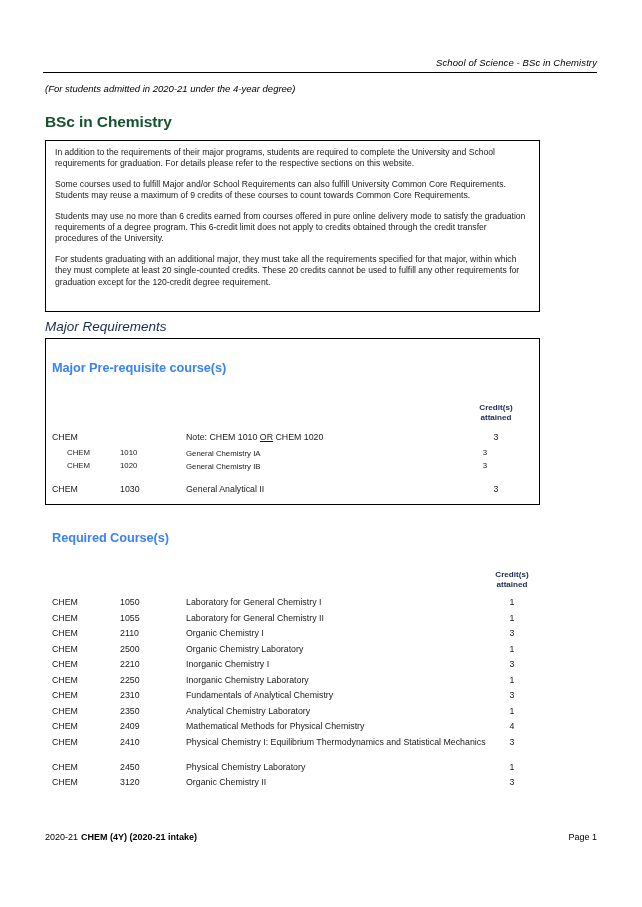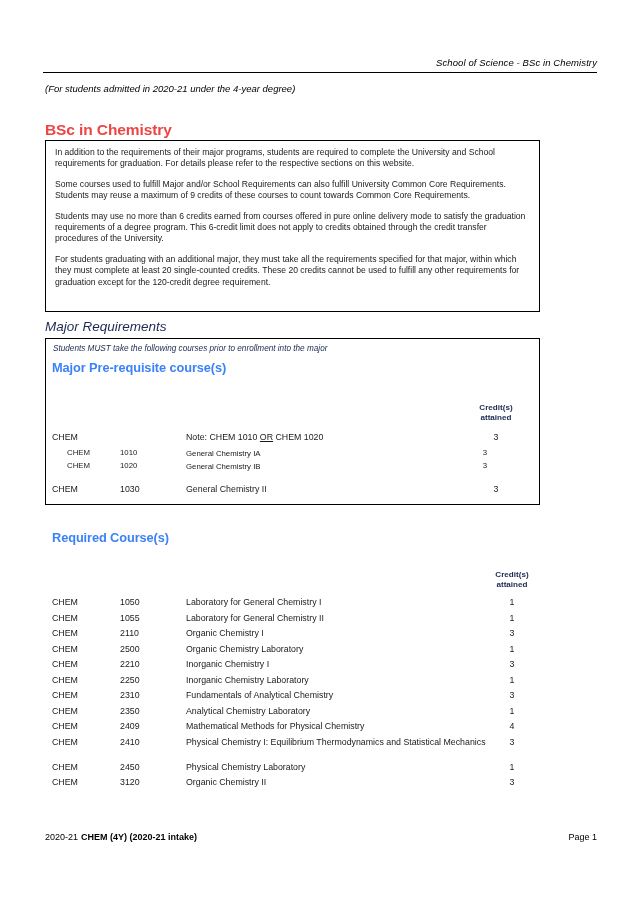--- a/index.html
+++ b/index.html
@@ -57,24 +57,23 @@
     white-space: nowrap;
   }
 
   
   .program-title {
     position: absolute;
     left: 45px;
     top: 113px;
     font-size: 15.5px;
     font-weight: bold;
-    color: #ef4444;
+    color: #14532d;
     letter-spacing: -0.1px;
     white-space: nowrap;
-    margin-top: 8px;
   }
 
   
   .intro-box {
     position: absolute;
     left: 45px;
     top: 140px;
     width: 495px;
     height: 172px;
     border: 1px solid #000;
@@ -229,21 +228,20 @@
     <p class="intro-p">In addition to the requirements of their major programs, students are required to complete the University and School requirements for graduation. For details please refer to the respective sections on this website.</p>
     <p class="intro-p">Some courses used to fulfill Major and/or School Requirements can also fulfill University Common Core Requirements.  Students may reuse a maximum of 9 credits of these courses to count towards Common Core Requirements.</p>
     <p class="intro-p">Students may use no more than 6 credits earned from courses offered in pure online delivery mode to satisfy the graduation requirements of a degree program. This 6-credit limit does not apply to credits obtained through the credit transfer procedures of the University.</p>
     <p class="intro-p">For students graduating with an additional major, they must take all the requirements specified for that major, within which they must complete at least 20 single-counted credits. These 20 credits cannot be used to fulfill any other requirements for graduation except for the 120-credit degree requirement.</p>
   </div>
 
   <div class="section-heading" id="major-requirements-heading">Major Requirements</div>
 
   <div class="major-box"></div>
 
-  <div class="must-note">Students MUST take the following courses prior to enrollment into the major</div>
 
   <div class="block-heading" id="prereq-heading">Major Pre-requisite course(s)</div>
 
   <div class="credit-header" id="prereq-credit-header">
     <div>Credit(s)</div>
     <div>attained</div>
   </div>
 
   <div id="prereq-rows">
       <div class="course-row" style="left: 52px; top: 432px;">
@@ -260,21 +258,21 @@
       </div>
       <div class="course-row sub" style="left: 52px; top: 461px;">
         <span class="c-subj">CHEM</span>
         <span class="c-code">1020</span>
         <span class="c-title">General Chemistry IB</span>
         <span class="c-credit" style="left: 413px;">3</span>
       </div>
       <div class="course-row" style="left: 52px; top: 484px;">
         <span class="c-subj">CHEM</span>
         <span class="c-code">1030</span>
-        <span class="c-title">General Chemistry II</span>
+        <span class="c-title">General Analytical II</span>
         <span class="c-credit" style="left: 424px;">3</span>
       </div>
     </div>
 
   <div class="block-heading" id="required-heading">Required Course(s)</div>
 
   <div class="credit-header" id="required-credit-header">
     <div>Credit(s)</div>
     <div>attained</div>
   </div>

